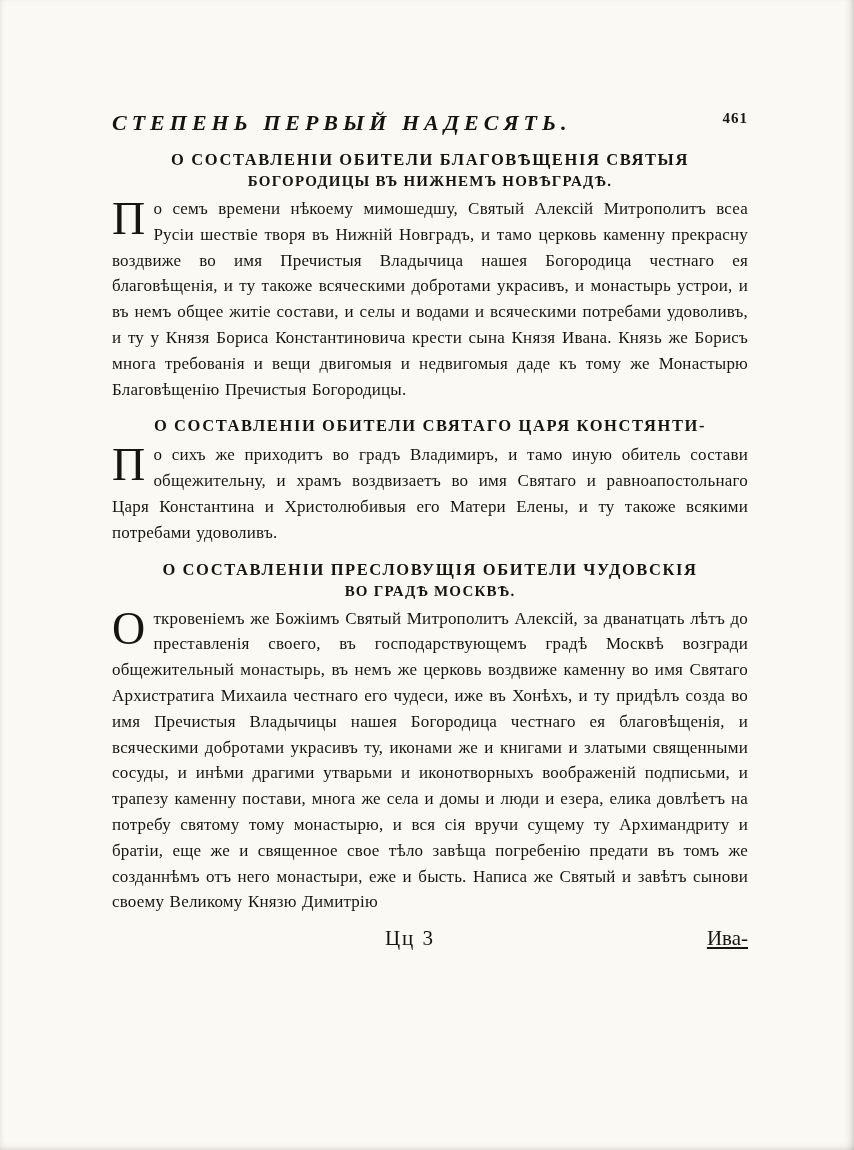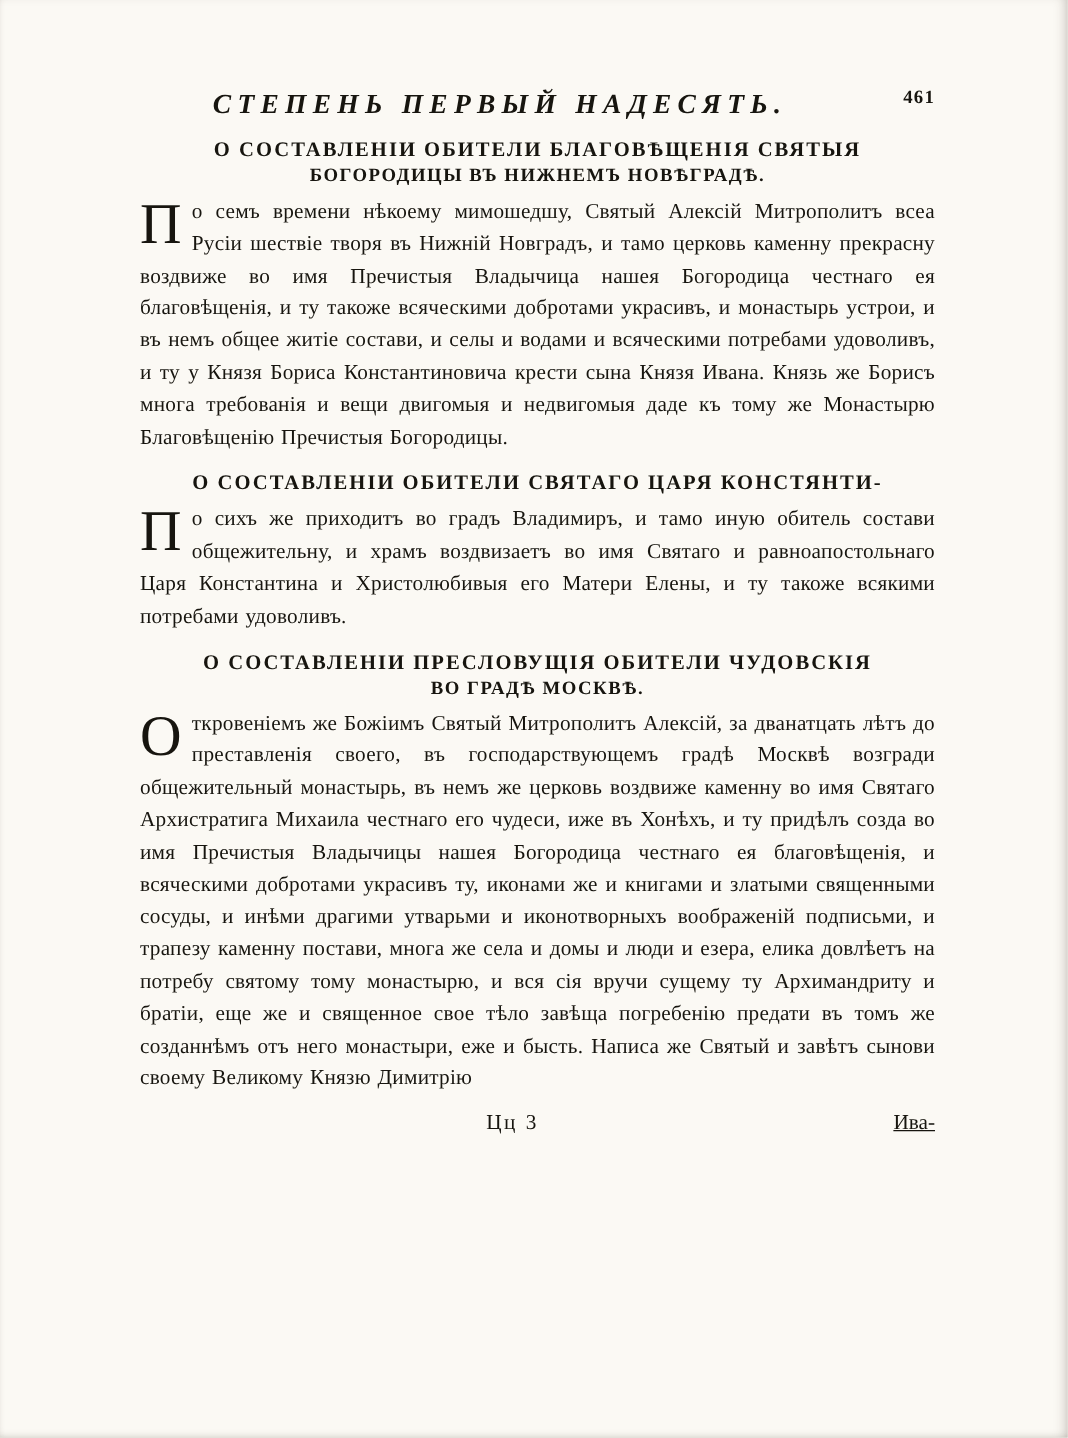--- a/index.html
+++ b/index.html
@@ -17,28 +17,29 @@
     color: #17150f;
     font-family: "Liberation Serif", "DejaVu Serif", serif;
     padding: 70px 106px 0 112px;
     box-shadow: inset -7px 0 10px -7px rgba(60,50,40,0.35),
                 inset 0 -5px 8px -6px rgba(60,50,40,0.25),
                 inset 4px 0 8px -7px rgba(60,50,40,0.2);
     overflow: hidden;
   }
   .running-head {
     position: relative;
-    text-align: center;
+    text-align: left;
     font-style: italic;
     font-weight: bold;
     font-size: 22px;
     letter-spacing: 5px;
     white-space: nowrap;
     margin-bottom: 14px;
     padding-right: 60px;
+    margin-top: 40px;
   }
   .page-num {
     position: absolute;
     right: 0;
     top: 0;
     font-style: normal;
     letter-spacing: 1px;
     font-size: 15px;
   }
   .section-heading {
@@ -67,21 +68,21 @@
   }
   .dropcap {
     float: left;
     font-size: 46px;
     line-height: 42px;
     padding: 2px 8px 0 0;
     font-weight: normal;
   }
   .footer-line {
     position: relative;
-    font-size: 17px;
+    font-size: 21px;
     line-height: 26px;
     margin-top: 0;
   }
   .signature {
     display: block;
     text-align: center;
     margin-left: -40px;
     letter-spacing: 2px;
   }
   .catchword {

